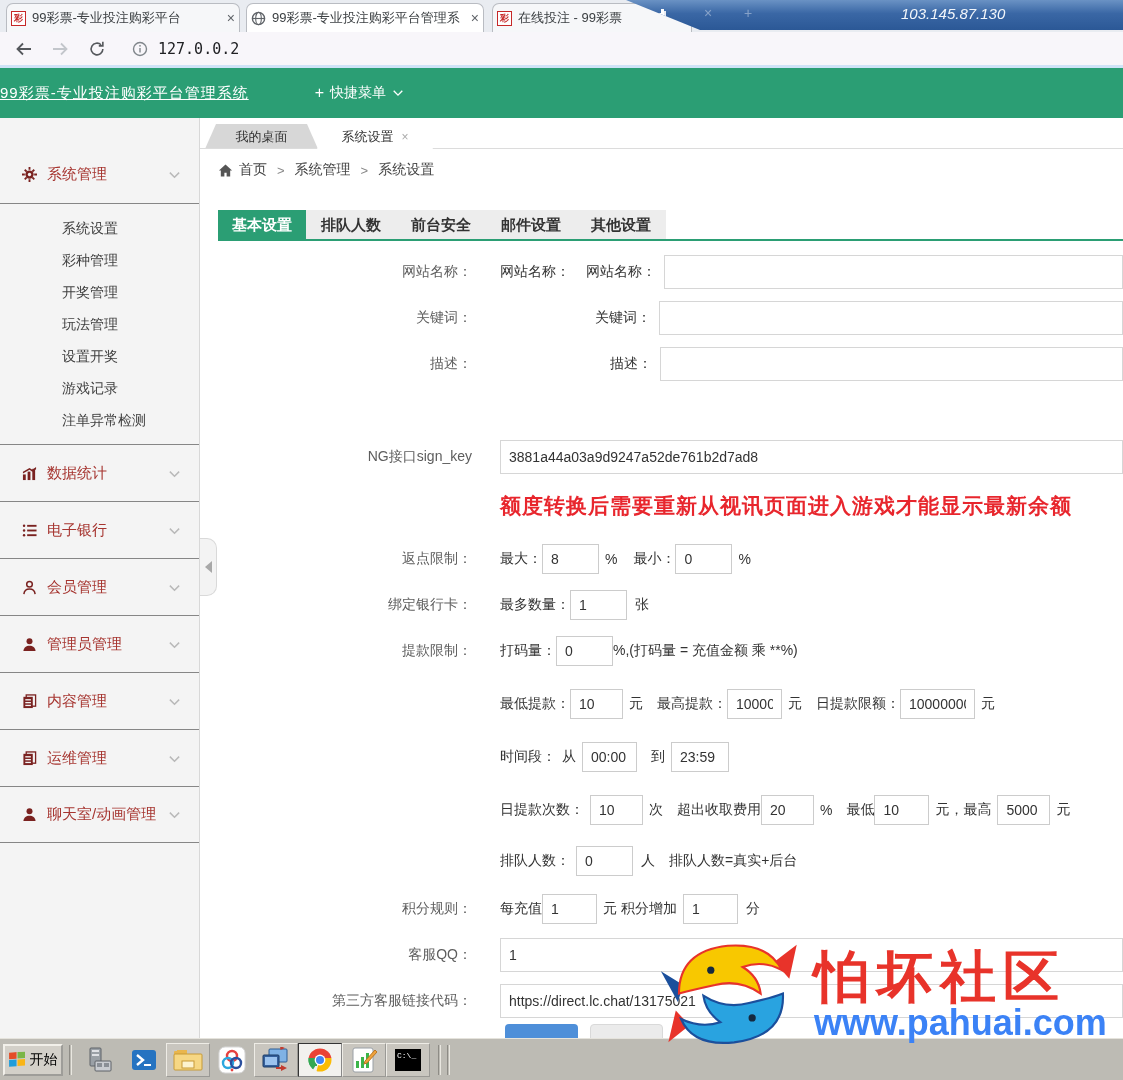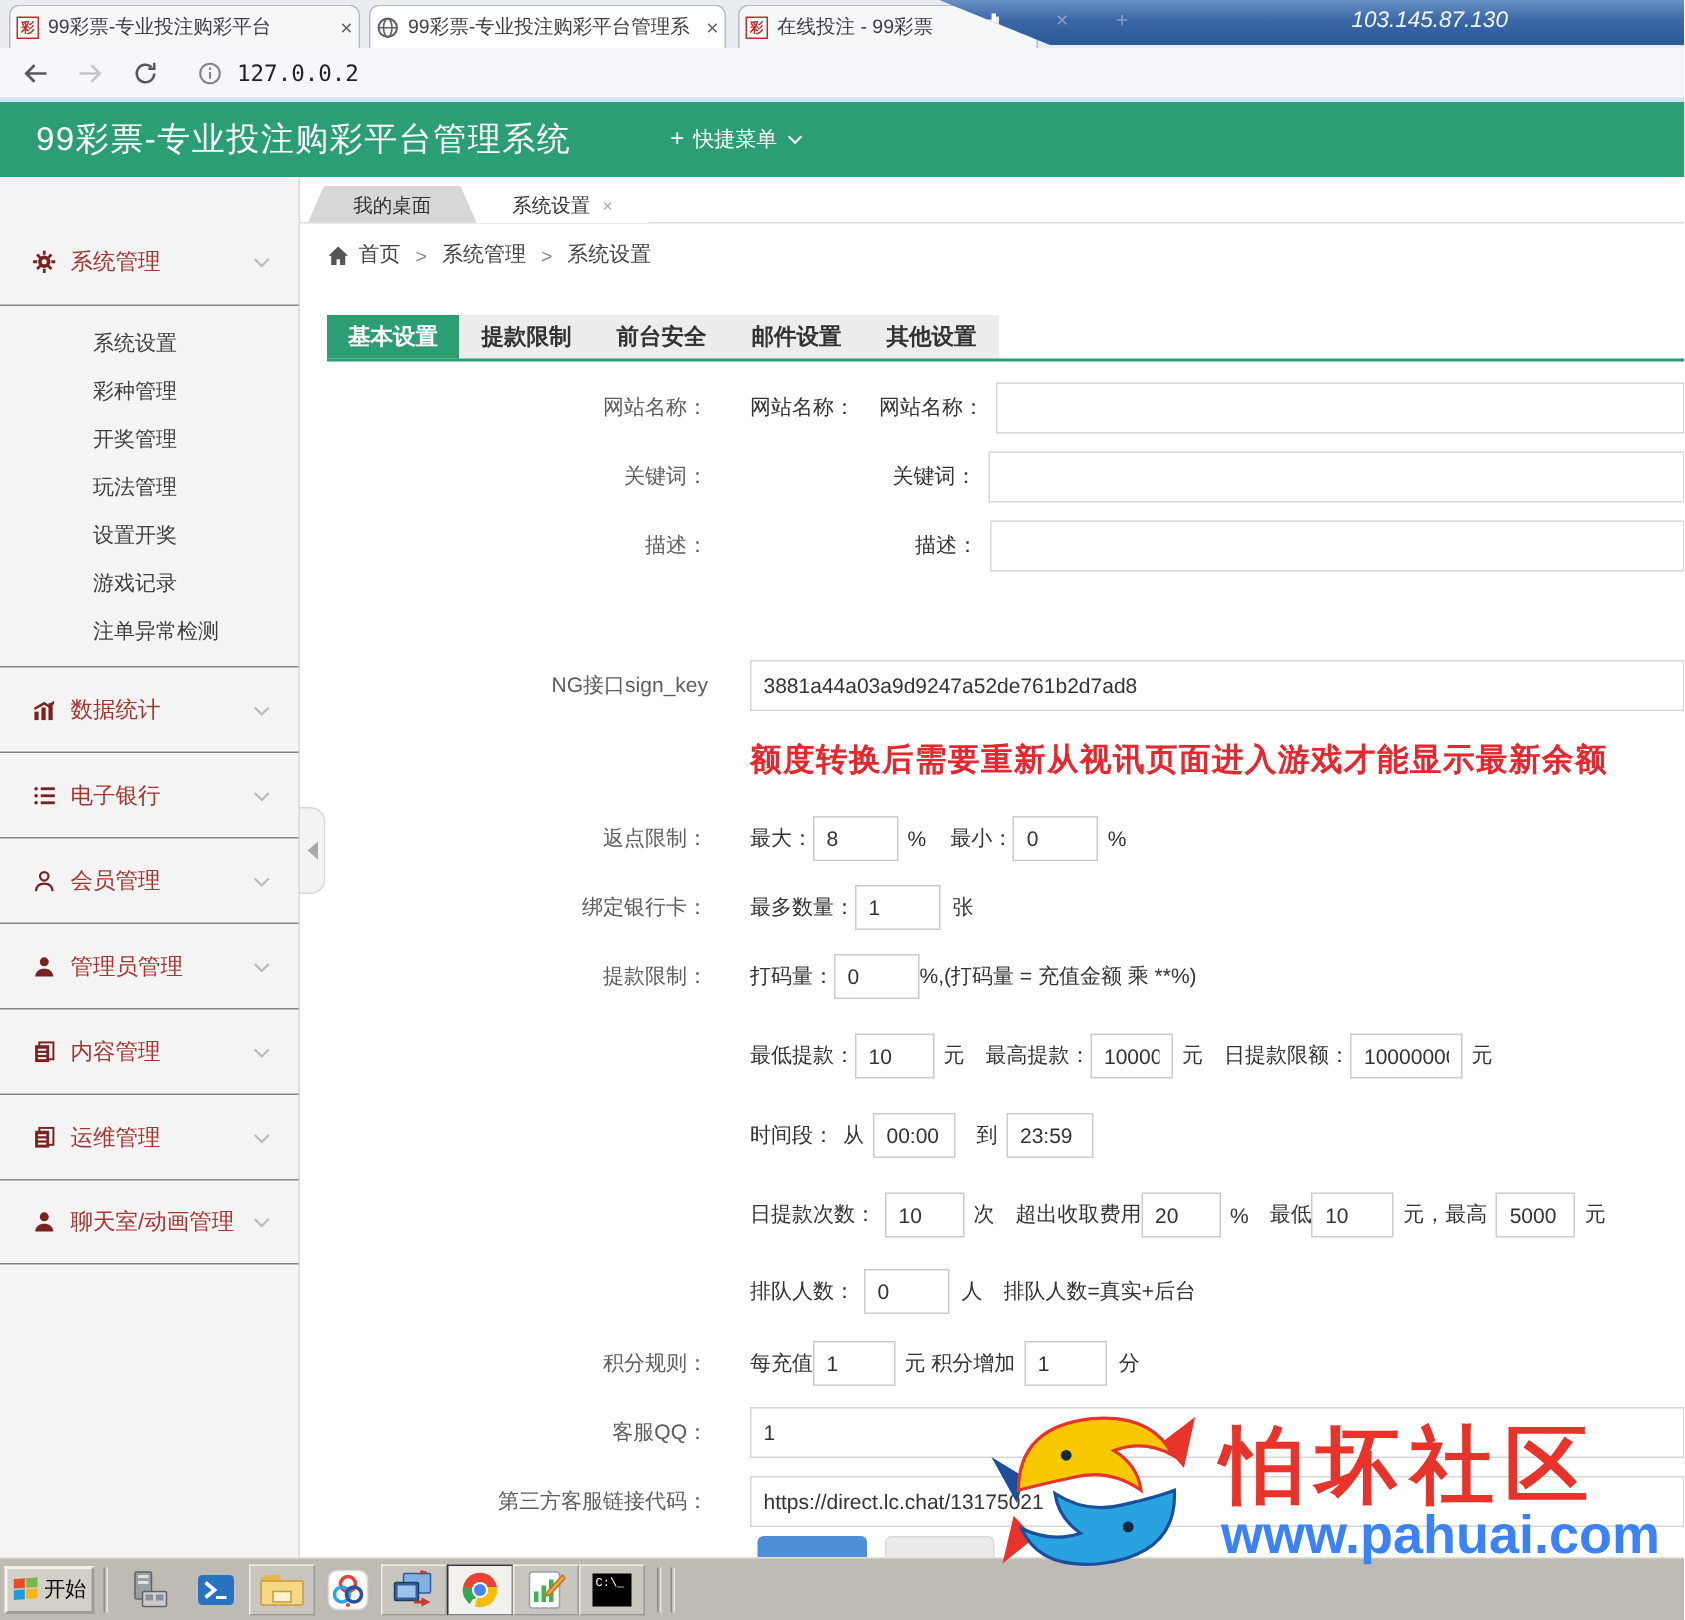--- a/index.html
+++ b/index.html
@@ -30,21 +30,21 @@
          background:linear-gradient(180deg,#6a92c4 0%,#3a67a5 45%,#2b5896 100%);
          clip-path:polygon(8px 0, 100% 0, 100% 100%, 82px 100%); color:#fff; }
   .rdp .ip { position:absolute; left:283px; top:5px; font-size:15px; color:#f2f6fb;font-style:italic; }
   .rdp .pin { position:absolute; left:34px; top:8px; }
   .ghost { position:absolute; top:5px; color:#dfe6f2; opacity:.45; font-size:14px; }
   .ghost-x::after { content:"×"; }
   .ghost-p::after { content:"+"; }
 
   
   .apphdr { position:absolute; left:0; top:68px; width:100%; height:50px; background:#2b9e74; color:#fff; display:flex; align-items:center; }
-  .apphdr .title { font-size:22px; margin-left:24px; letter-spacing:1px; }
+  .apphdr .title { font-size:15px; margin-left:0; letter-spacing:1px;text-decoration:underline; }
   .qmenu { display:flex; align-items:center; margin-left:66px; font-size:14px; }
   .qmenu .plus::before { content:"+"; font-size:16px; margin-right:6px; }
 
   
   .sidebar { position:absolute; left:0; top:118px; width:200px; bottom:42px; background:#f4f4f4; border-right:1px solid #d8d8d8; }
   .sgroup { height:57px; display:flex; align-items:center; padding-left:22px; position:relative; border-top:1px solid rgba(0,0,0,.45); cursor:pointer; }
   .sgroup.first { border-top:none; margin-top:28px; }
   .sgroup .slabel { color:#a63530; font-size:15px; margin-left:10px; }
   .sgroup .sicon { color:#7a2220; display:flex; }
   .sgroup .chev { position:absolute; right:18px; color:#b9b9b9; display:flex; }
@@ -339,21 +339,21 @@
       </span>
       <span>首页</span>
       <span class="sep"></span>
       <span>系统管理</span>
       <span class="sep"></span>
       <span>系统设置</span>
     </div>
 
     <div class="stabs">
       <div class="stab active">基本设置</div>
-      <div class="stab">提款限制</div>
+      <div class="stab">排队人数</div>
       <div class="stab">前台安全</div>
       <div class="stab">邮件设置</div>
       <div class="stab">其他设置</div>
     </div>
     <div class="stabline"></div>
 
     <div class="frow" style="top:137px;">
       <div class="flabel">网站名称：</div>
       <div class="ffield">
         <span>网站名称：</span>

